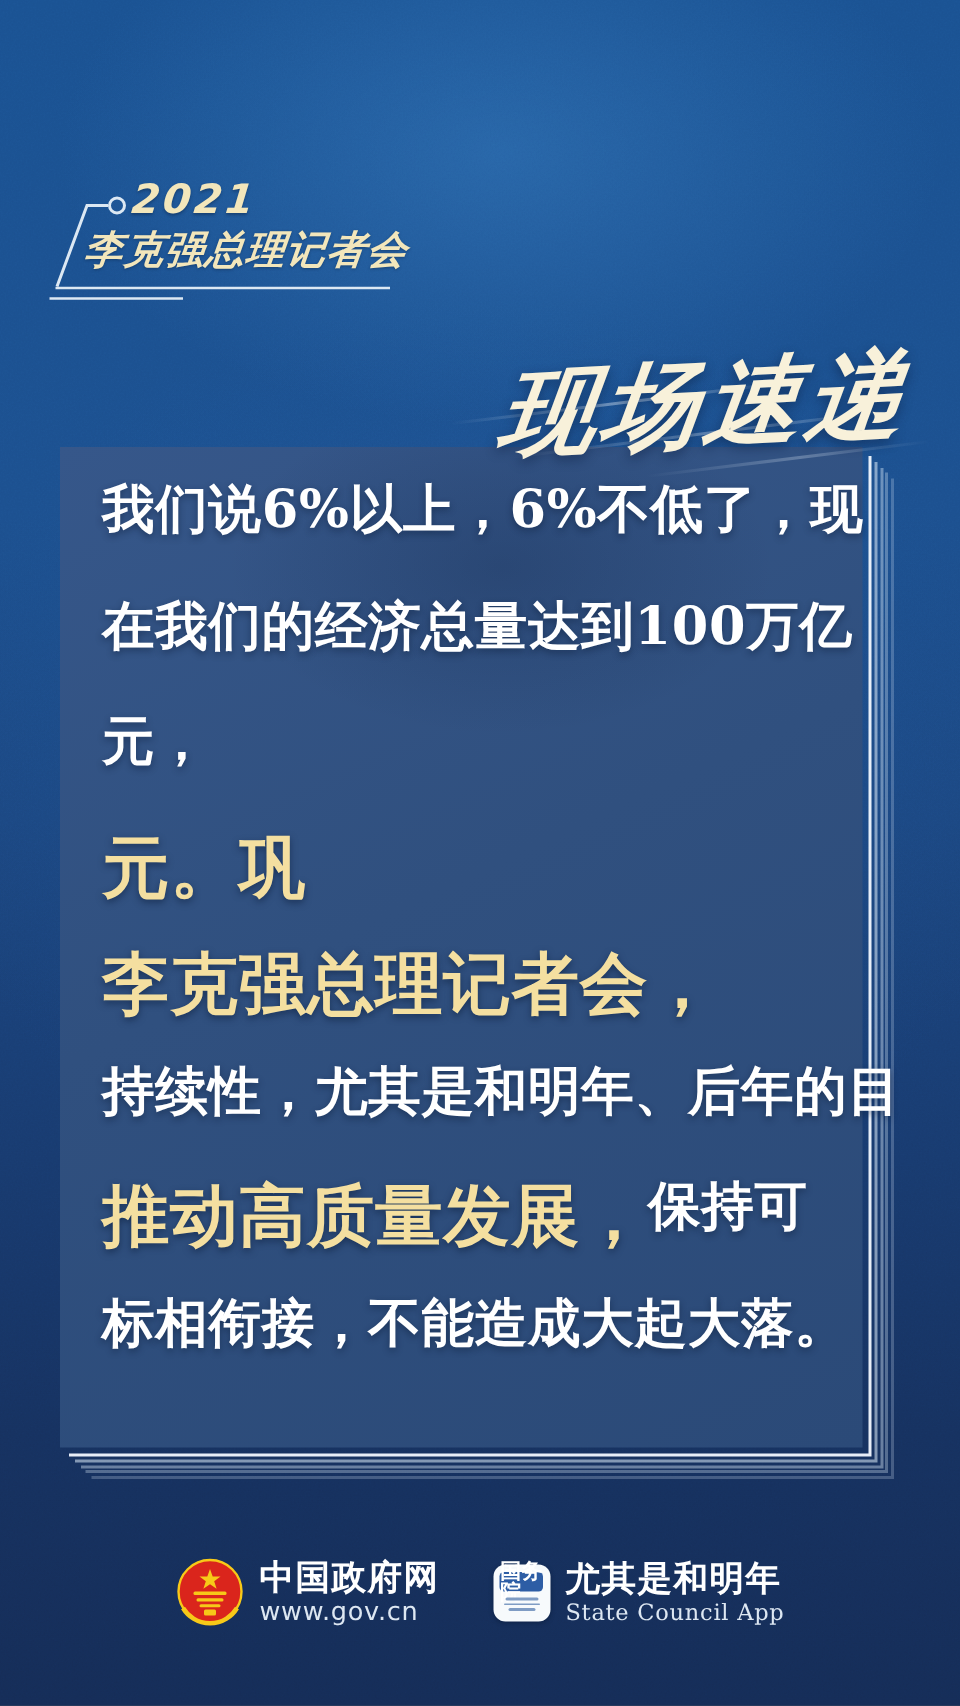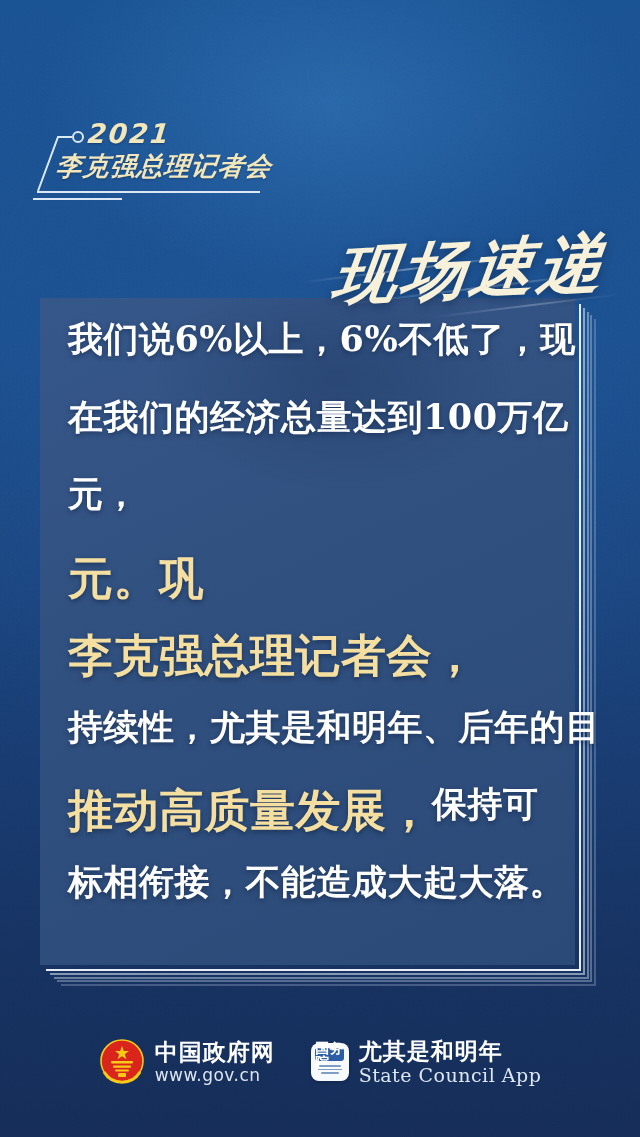--- a/index.html
+++ b/index.html
@@ -73,21 +73,21 @@
   
   .footer{
     position:absolute; left:0; top:1038px; width:640px;
     display:flex; justify-content:center; align-items:center; gap:36px;
     z-index:3;
   }
   .logo-group{ display:flex; align-items:center; gap:10px; }
   .logo-texts{ display:flex; flex-direction:column; justify-content:center; }
   .logo-name{ font-size:23px; font-weight:bold; color:#ffffff; letter-spacing:1px; line-height:1.15; }
   .logo-sub{ font-size:17px; color:#dde7f2; letter-spacing:0.5px; }
-  .logo-sub.serif{ font-family:"DejaVu Serif", serif; font-size:19px; }
+  .logo-sub.serif{ font-family:"DejaVu Serif", serif; font-size:15px; }
 
   .app-icon{
     width:38px; height:38px; background:#f7fafc; border-radius:8px;
     display:flex; flex-direction:column; align-items:center; padding-top:5px; gap:2px;
     box-shadow:0 1px 3px rgba(5,20,45,0.4);
   }
   .app-pill{ width:29px; height:13px; background:#2d5da5; border-radius:3px; display:flex; align-items:center; justify-content:center; }
   .app-pill span{ font-size:14px; color:#ffffff; font-weight:bold; line-height:1; letter-spacing:0; }
   .app-line{ background:#7f9cc4; height:1.5px; border-radius:1px; }
   .al1{ width:22px; margin-top:2px; } .al2{ width:24px; } .al3{ width:18px; }

